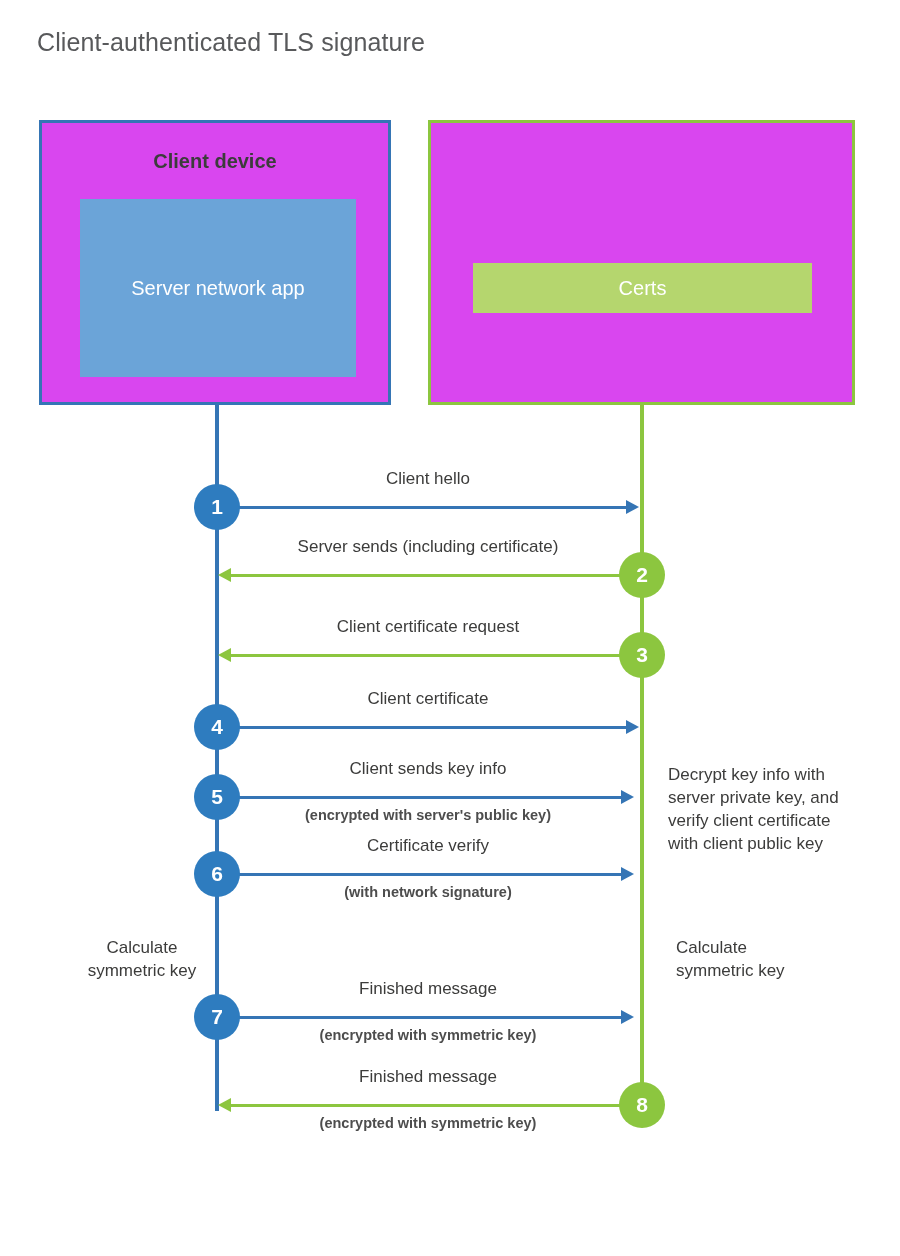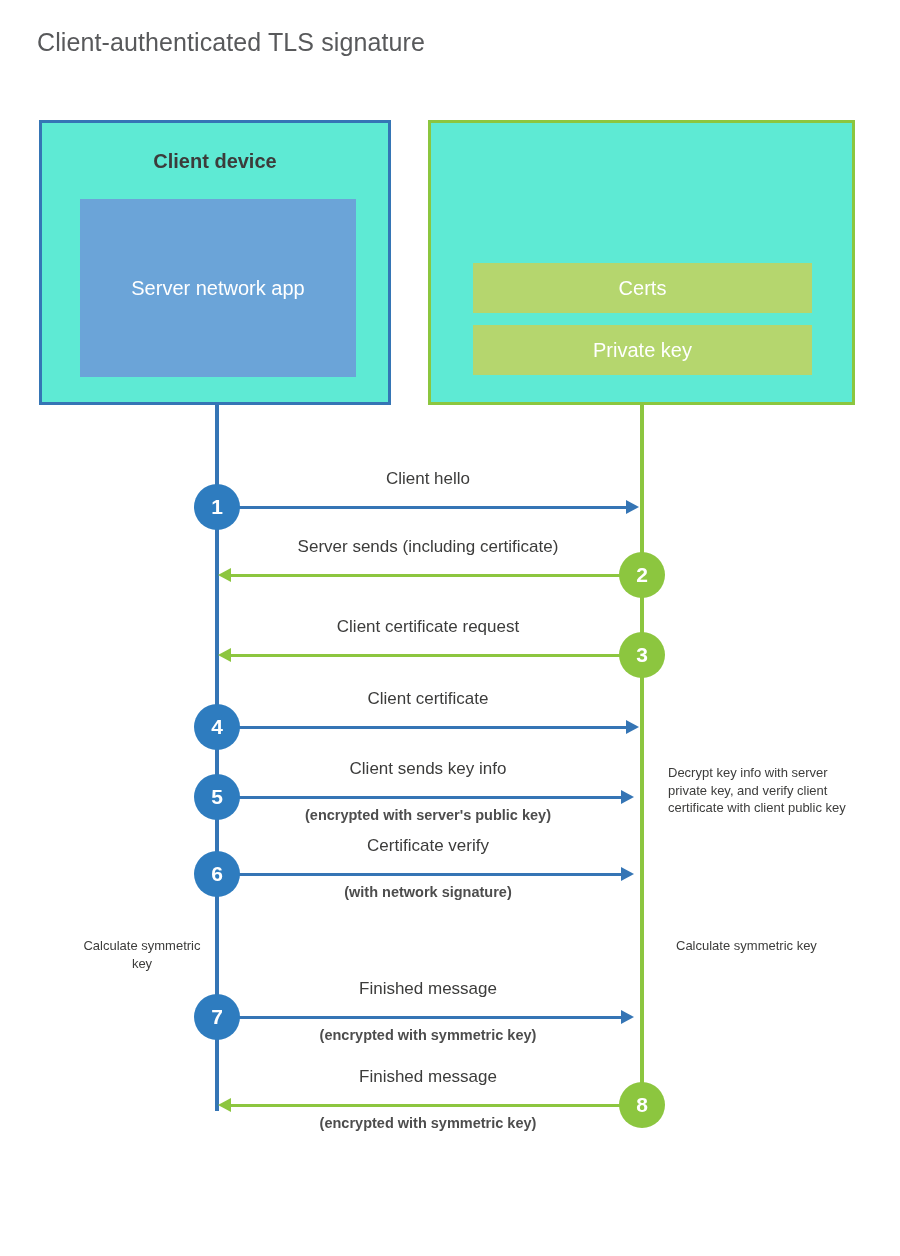--- a/index.html
+++ b/index.html
@@ -24,21 +24,21 @@
     font-size: 25px;
     font-weight: 400;
     color: #58595b;
     letter-spacing: 0.1px;
     white-space: nowrap;
   }
 
   
   .entity-box {
     position: absolute;
-    background: #5eead4;
+    background: #d946ef;
     box-sizing: border-box;
   }
   #client-device-box {
     left: 39px;
     top: 120px;
     width: 352px;
     height: 285px;
     border: 3px solid #3575b5;
   }
   #server-box {
@@ -170,21 +170,21 @@
   .msg-label.sub {
     top: 10px;
     font-size: 14.5px;
     color: #4d4d4d;
     font-weight: bold;
   }
 
   
   .side-note {
     position: absolute;
-    font-size: 13px;
+    font-size: 17px;
     line-height: 1.35;
     color: #3c3c3b;
   }
   #server-decrypt-note {
     left: 668px;
     top: 764px;
     width: 180px;
   }
   #client-calc-note {
     left: 72px;
@@ -203,21 +203,20 @@
 
 <div id="diagram-title">Client-authenticated TLS signature</div>
 
 <div class="entity-box" id="client-device-box">
   <div class="entity-title">Client device</div>
   <div id="client-app-block">Server network app</div>
 </div>
 
 <div class="entity-box" id="server-box">
   <div class="server-module m1">Certs</div>
-  <div class="server-module m2">Private key</div>
 </div>
 
 <div class="lifeline" id="client-lifeline"></div>
 <div class="lifeline" id="server-lifeline"></div>
 
 <div class="msg-row" style="top:507px;">
   <div class="msg-label primary">Client hello</div>
   <div class="arrow-line blue" style="left:217px; width:409px;"></div>
   <div class="arrow-head blue right" style="left:626px;"></div>
   <div class="step-badge blue" style="left:194px;">1</div>

